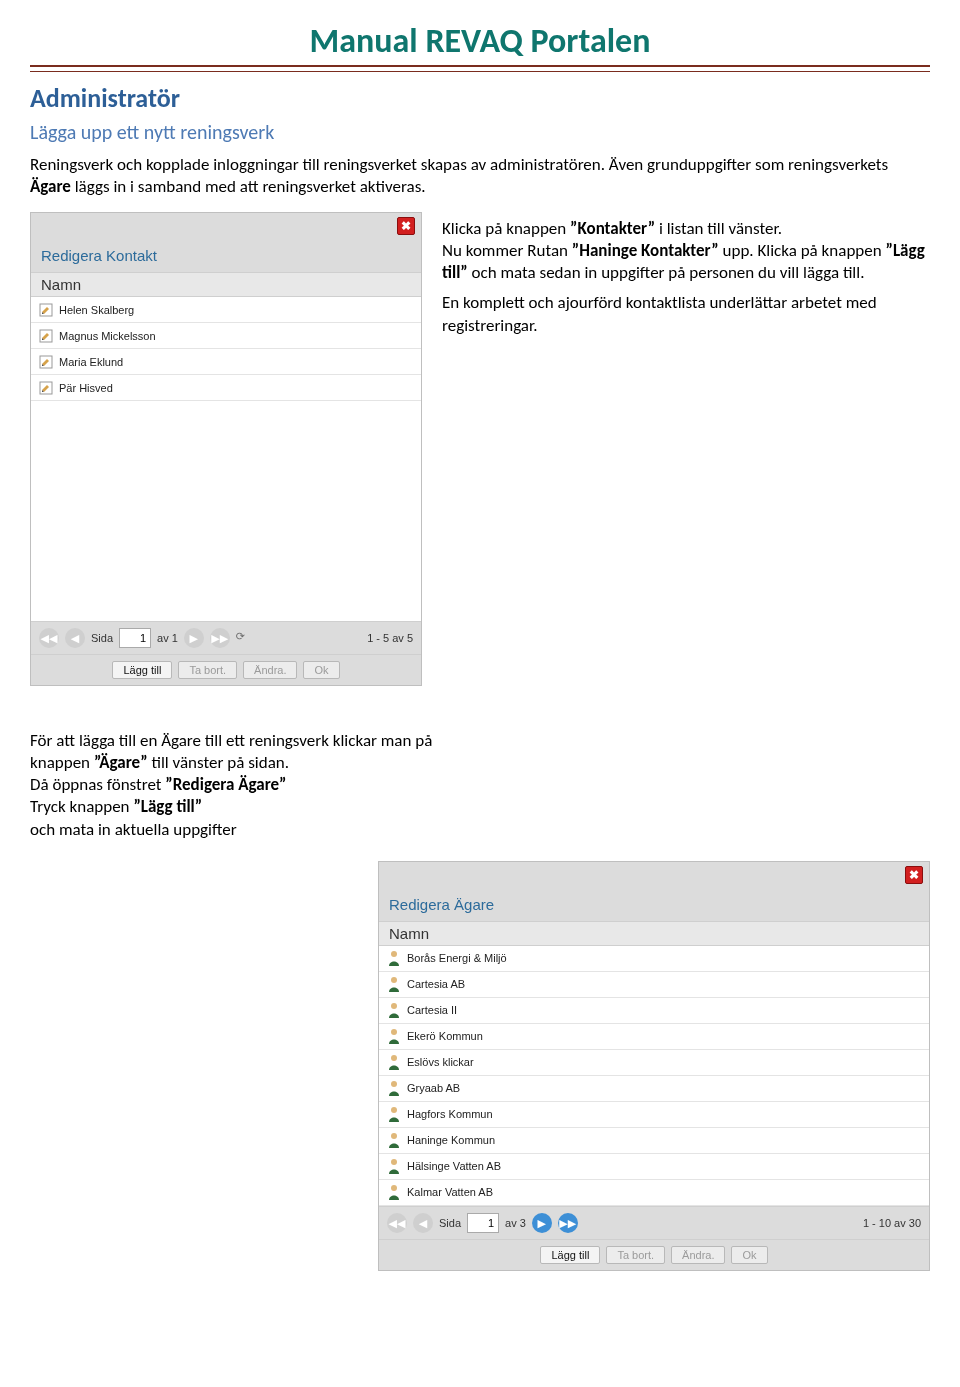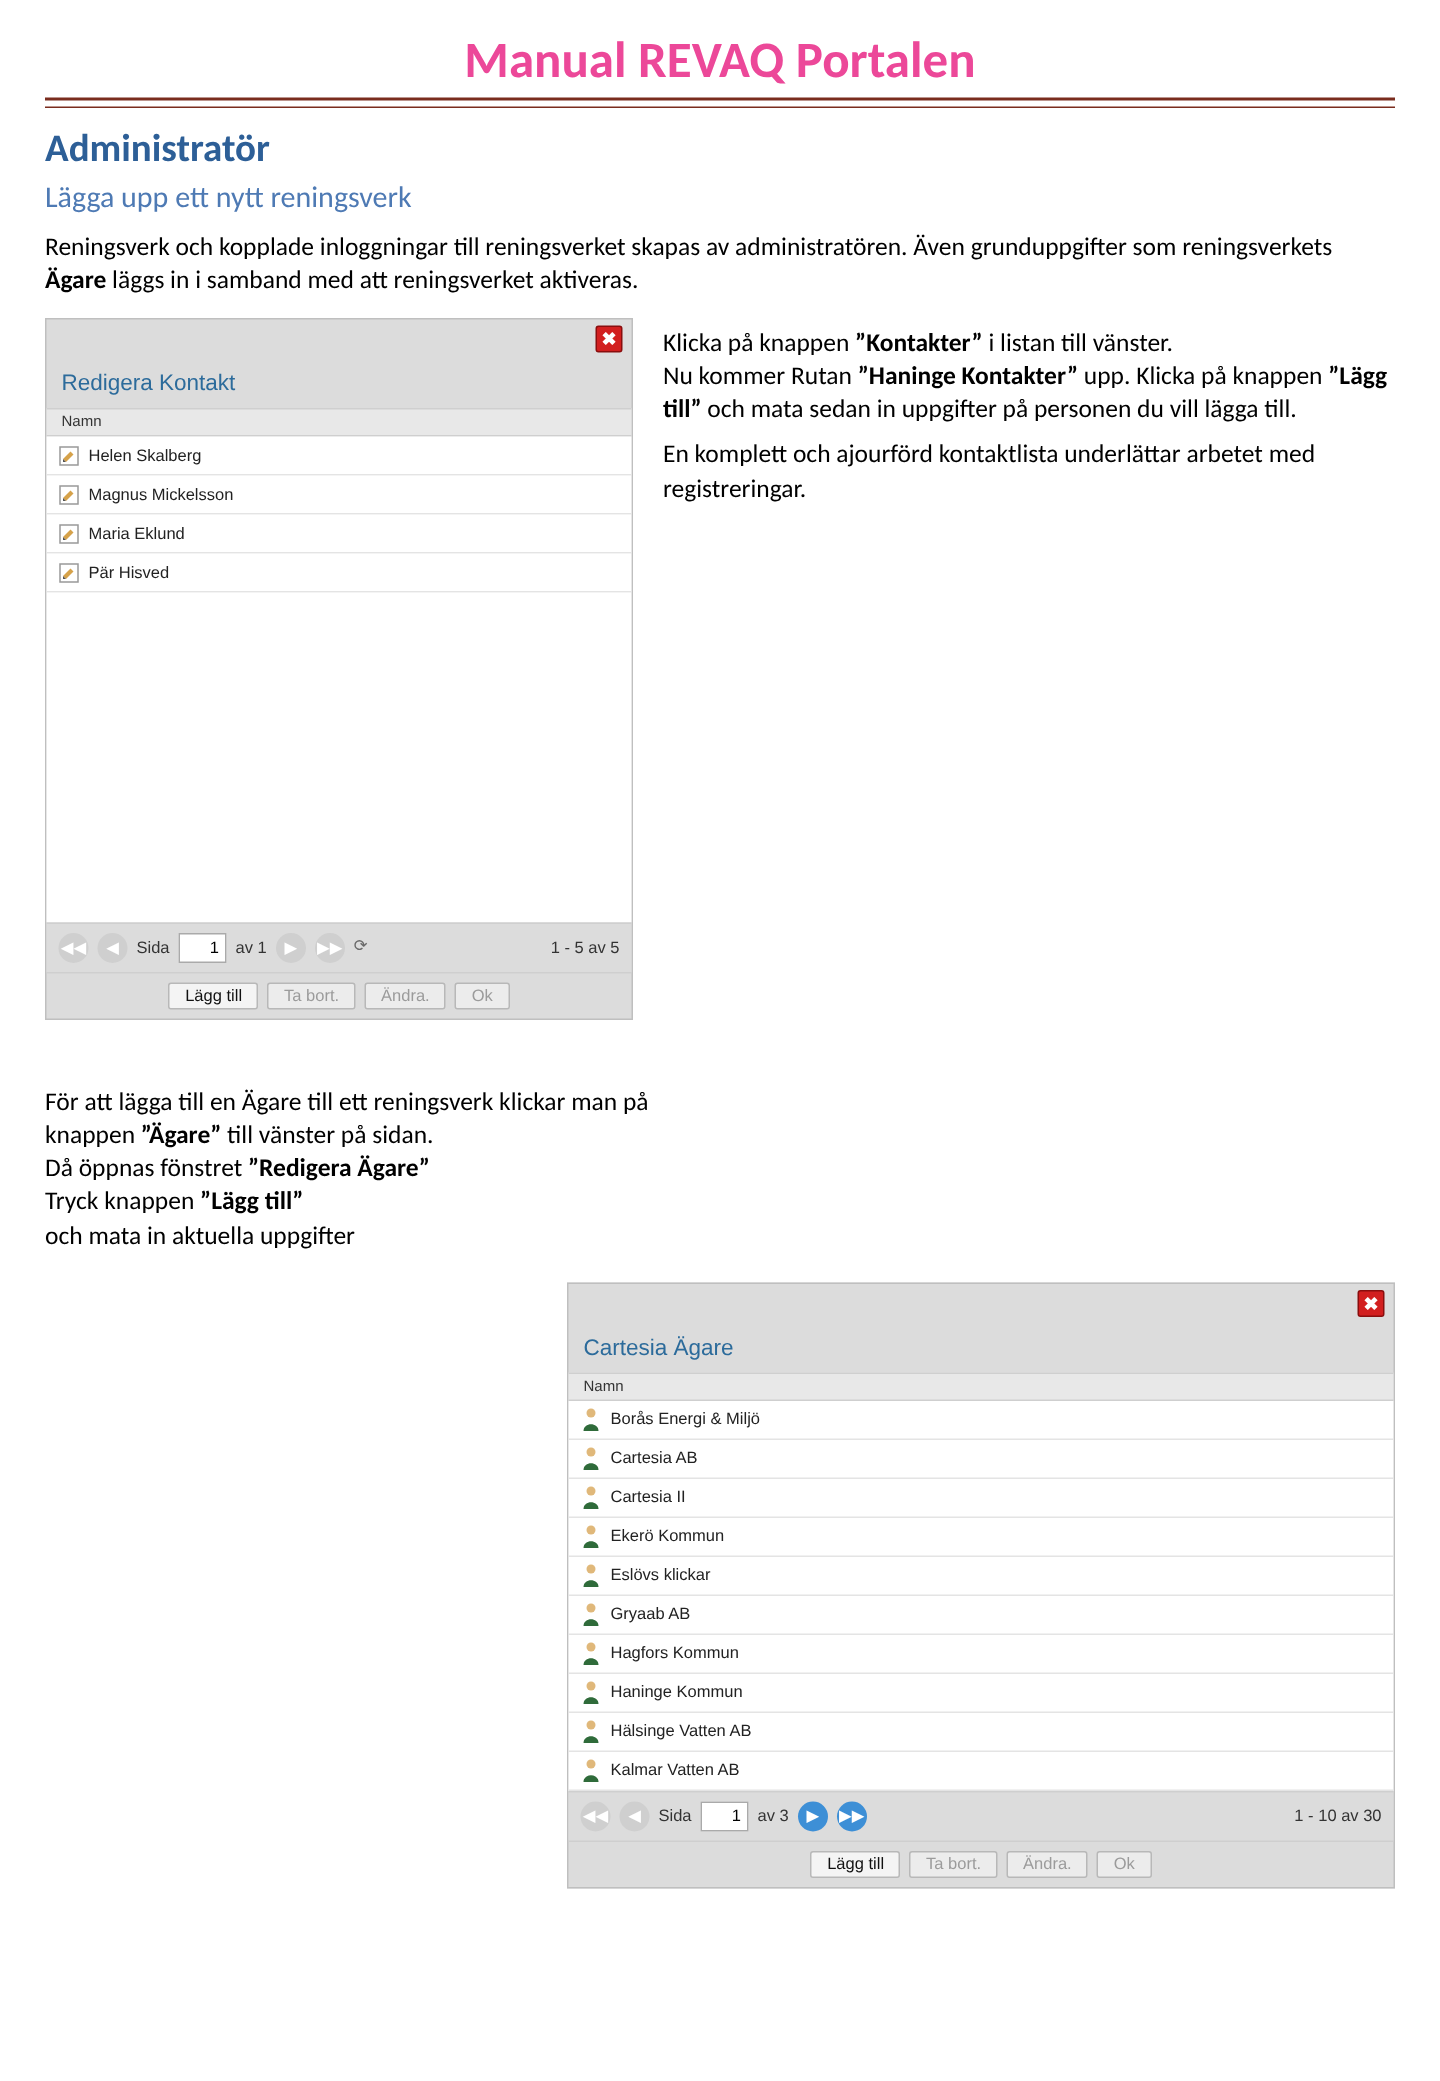--- a/index.html
+++ b/index.html
@@ -9,21 +9,21 @@
     width: 960px;
     background: #fff;
   }
   .page {
     padding: 20px 30px;
   }
   .main-title {
     text-align: center;
     font-size: 34px;
     font-weight: bold;
-    color: #ec4899;
+    color: #0f766e;
     margin: 0 0 4px 0;
   }
   .hr-double {
     border-top: 2px solid #7a2c1e;
     border-bottom: 1px solid #7a2c1e;
     height: 4px;
     margin: 2px 0 10px 0;
   }
   .section-title {
     color: #2d5f97;
@@ -70,21 +70,21 @@
   }
   .panel-title {
     color: #2c6b9b;
     font-size: 15px;
     padding: 8px 10px;
   }
   .col-header {
     background: #e8e8e8;
     border-top: 1px solid #cfcfcf;
     border-bottom: 1px solid #cfcfcf;
-    font-size: 10px;
+    font-size: 15px;
     padding: 3px 10px;
   }
   .row {
     display: flex;
     align-items: center;
     gap: 6px;
     background: #fff;
     border-bottom: 1px solid #e4e4e4;
     padding: 3px 8px;
     height: 19px;
@@ -264,21 +264,21 @@
     <span>För att lägga till en Ägare till ett reningsverk klickar man på knappen </span><b>”Ägare”</b><span> till vänster på sidan.</span><br>
     <span>Då öppnas fönstret </span><b> ”Redigera Ägare”</b><br>
     <span>Tryck knappen </span><b>”Lägg till”</b><br>
     <span>och mata in aktuella uppgifter</span>
   </p>
 
   <div class="panel panel-agare">
     <div class="closebar">
       <div class="close-btn">✖</div>
     </div>
-    <div class="panel-title">Cartesia Ägare</div>
+    <div class="panel-title">Redigera Ägare</div>
     <div class="col-header">Namn</div>
     <div id="arows">
         <div class="row">
           <span class="person-icon">
             <svg width="14" height="16" viewBox="0 0 14 16">
               <circle cx="7" cy="4" r="3" fill="#e0b87a"></circle>
               <path d="M2 16 C2 10 12 10 12 16 Z" fill="#2f6b3a"></path>
             </svg>
           </span>
           <span class="cell">Borås Energi &amp; Miljö</span>

